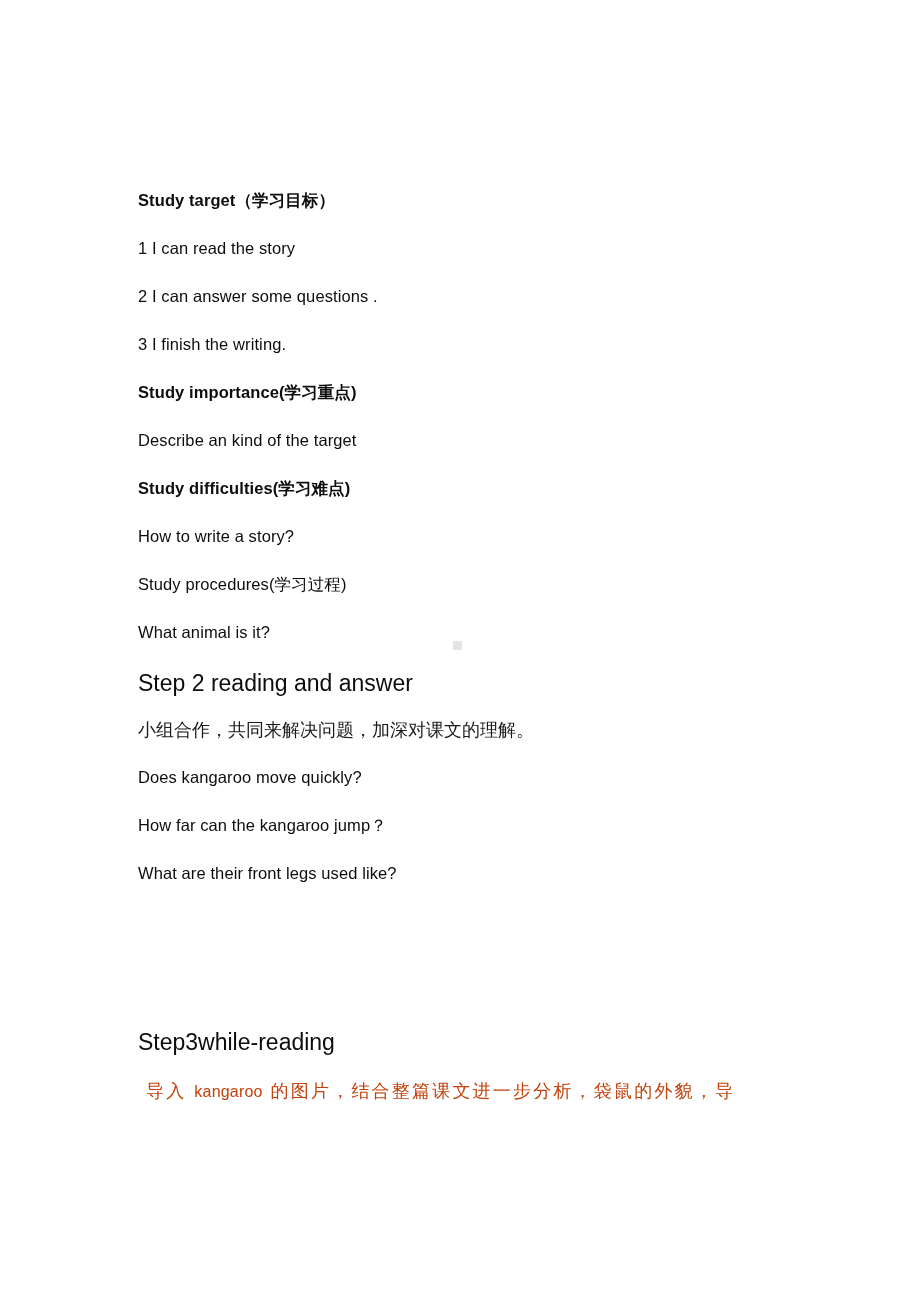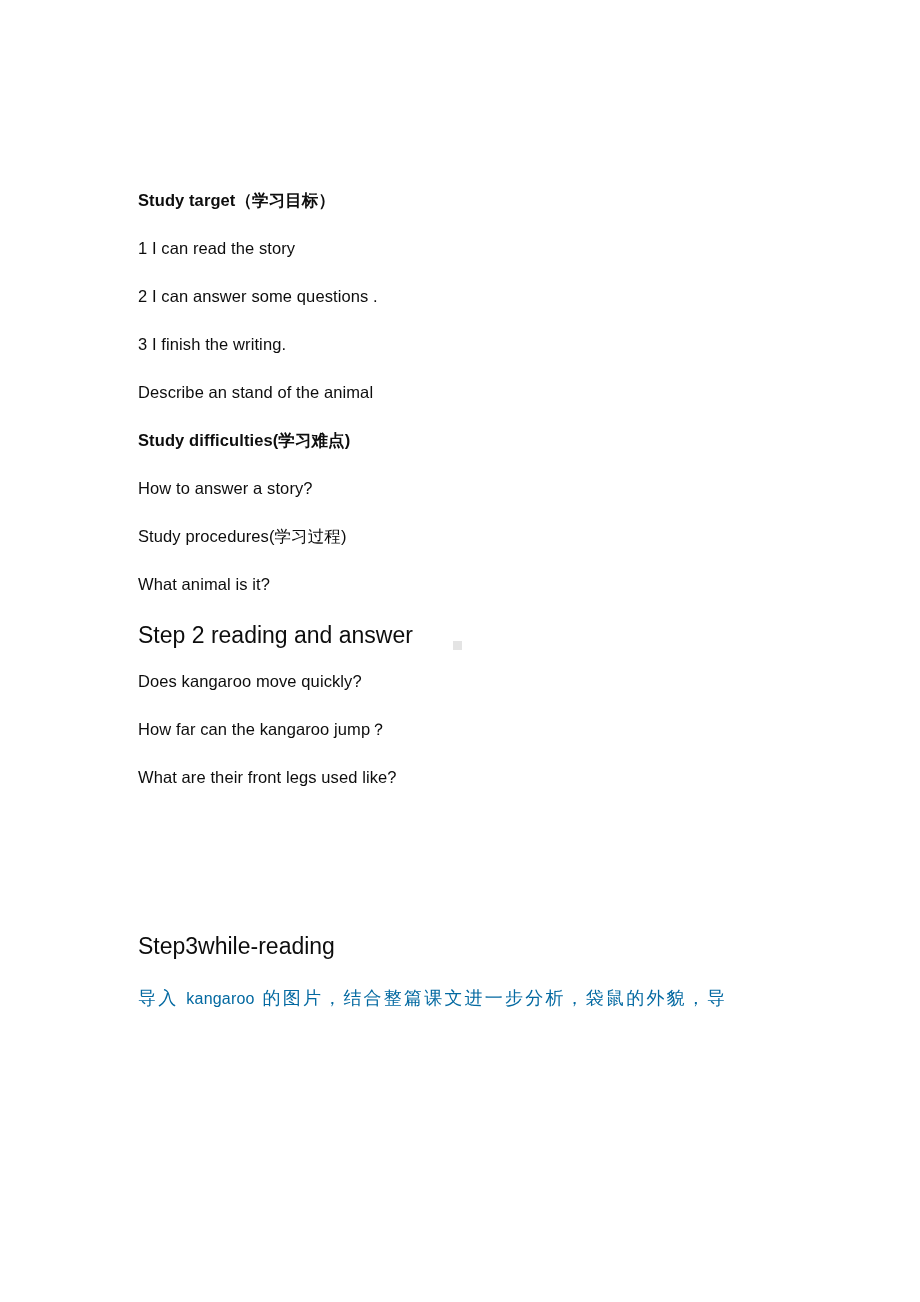--- a/index.html
+++ b/index.html
@@ -55,23 +55,23 @@
     line-height: 22px;
     color: #1a1a1a;
     margin: 0 0 26px 0;
     white-space: pre-wrap;
   }
 
   
   .p-cn-last {
     font-family: "DejaVu Serif", "Liberation Serif", serif;
     font-size: 18px;
-    line-height: 32px;
-    color: #0369a1;
-    margin: 0;
+    line-height: 26px;
+    color: #c2410c;
+    margin: 8px;
     letter-spacing: 2.2px;
     white-space: pre-wrap;
   }
   .p-cn-last .lat {
     font-family: "Liberation Sans", sans-serif;
     font-size: 16px;
     letter-spacing: 0.2px;
   }
 
   
@@ -99,34 +99,36 @@
   <div class="content">
 
     <p class="p bold">Study target（学习目标）</p>
 
     <p class="p">1 I can read the story</p>
 
     <p class="p">2 I can answer some questions .</p>
 
     <p class="p">3 I finish the writing.</p>
 
+    <p class="p bold">Study importance(学习重点)</p>
 
-    <p class="p">Describe an stand of the animal</p>
+    <p class="p">Describe an kind of the target</p>
 
     <p class="p bold">Study difficulties(学习难点)</p>
 
-    <p class="p">How to answer a story?</p>
+    <p class="p">How to write a story?</p>
 
     <p class="p">Study procedures(学习过程)</p>
 
 
     <p class="p">What animal is it?</p>
 
     <p class="h-step">Step 2 reading and answer</p>
 
+    <p class="p-cn-body">小组合作，共同来解决问题，加深对课文的理解。</p>
 
     <p class="p">Does kangaroo move quickly?</p>
 
     <p class="p">How far can the kangaroo jump？</p>
 
 
     <p class="p">What are their front legs used like?</p>
 
     <div class="spacer-block"></div>
 

